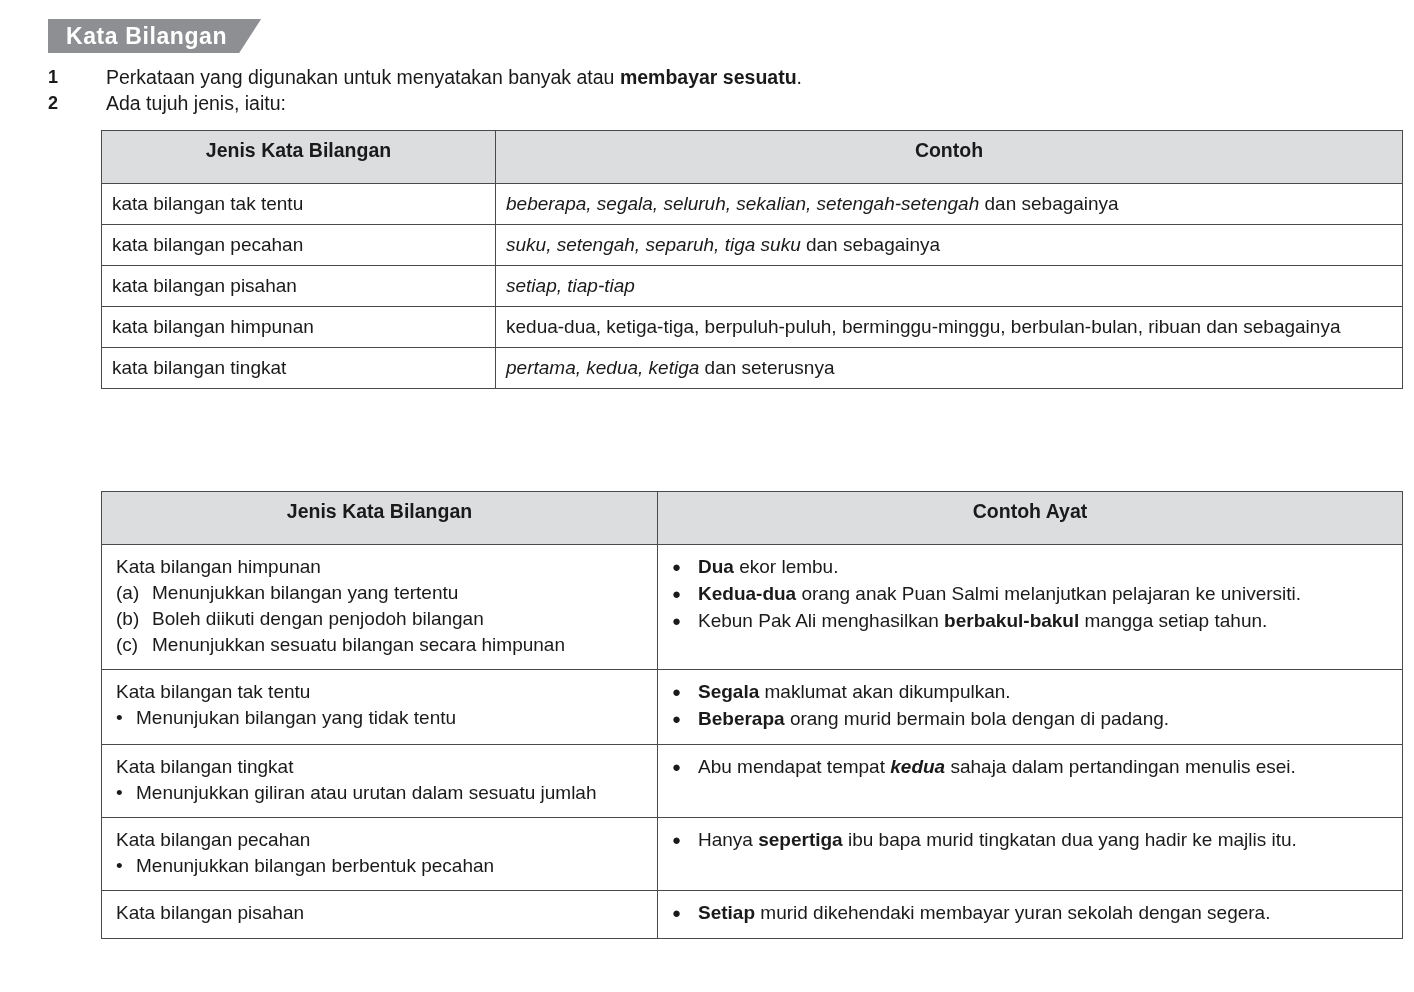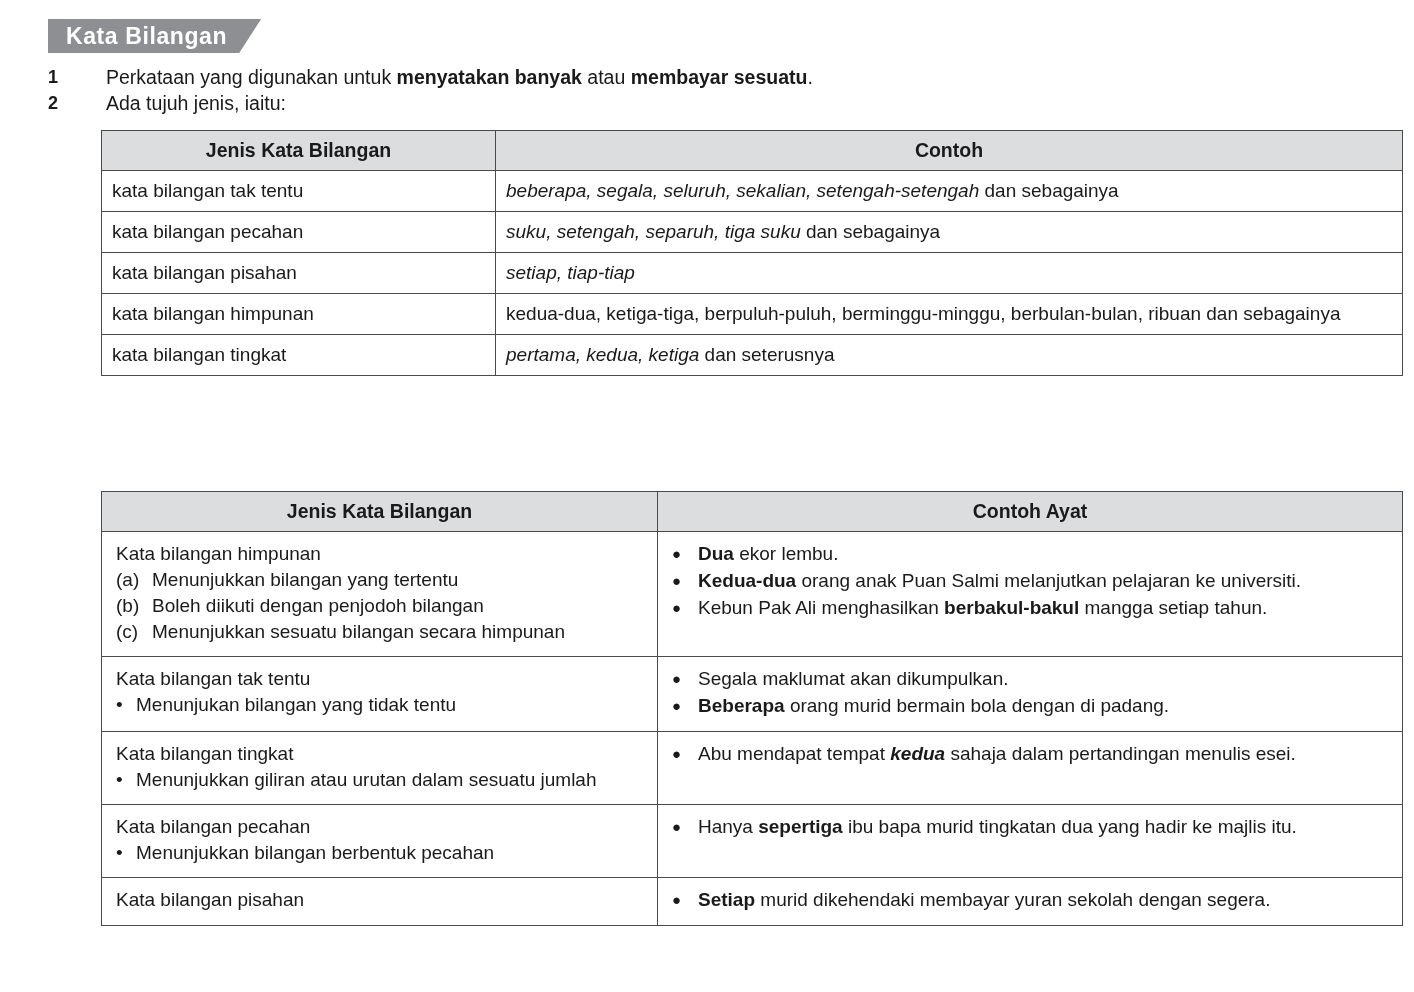--- a/index.html
+++ b/index.html
@@ -75,21 +75,21 @@
   table.grid td {
     border: 1.6px solid #4a4a4a;
     vertical-align: top;
     padding: 7px 10px 8px 10px;
   }
   table.grid thead th {
     background: #dcdddf;
     text-align: center;
     font-weight: bold;
     padding-top: 8px;
-    padding-bottom: 8px;
+    padding-bottom: 21px;
   }
 
   
   #table-jenis-contoh {
     position: absolute;
     left: 101px;
     top: 130px;
     width: 1302px;
     font-size: 19px;
   }
@@ -156,21 +156,21 @@
 
 <div class="page">
 
   <div class="title-banner">
     <span class="title-banner-text">Kata Bilangan</span>
   </div>
 
   <div class="intro" id="intro-list">
       <div class="intro-row">
         <div class="intro-num">1</div>
-        <div class="intro-text"><span>Perkataan yang digunakan untuk </span><span style="font-weight: bold;">menyatakan banyak</span><span> atau </span><span style="font-weight: bold;">membayar sesuatu</span><span>.</span></div>
+        <div class="intro-text"><span>Perkataan yang digunakan untuk </span><span style="font-weight: normal;">menyatakan banyak</span><span> atau </span><span style="font-weight: bold;">membayar sesuatu</span><span>.</span></div>
       </div>
       <div class="intro-row">
         <div class="intro-num">2</div>
         <div class="intro-text"><span>Ada tujuh jenis, iaitu:</span></div>
       </div>
     </div>
 
   <table class="grid" id="table-jenis-contoh">
     <colgroup>
       <col class="col-jenis">
@@ -260,21 +260,21 @@
               <li>
                 <span class="marker dot-marker">•</span>
                 <span class="sub-text">Menunjukan bilangan yang tidak tentu</span>
               </li>
             </ul>
           </td>
           <td>
             <ul class="example-list">
               <li>
                 <span class="bullet">●</span>
-                <span class="example-text"><span style="font-weight: normal; text-align: right;">Segala</span><span> maklumat akan dikumpulkan.</span></span>
+                <span class="example-text"><span style="font-weight: bold; text-align: right;">Segala</span><span> maklumat akan dikumpulkan.</span></span>
               </li>
               <li>
                 <span class="bullet">●</span>
                 <span class="example-text"><span style="font-weight: bold;">Beberapa</span><span> orang murid bermain bola dengan di padang.</span></span>
               </li>
             </ul>
           </td>
         </tr>
         <tr>
           <td>

